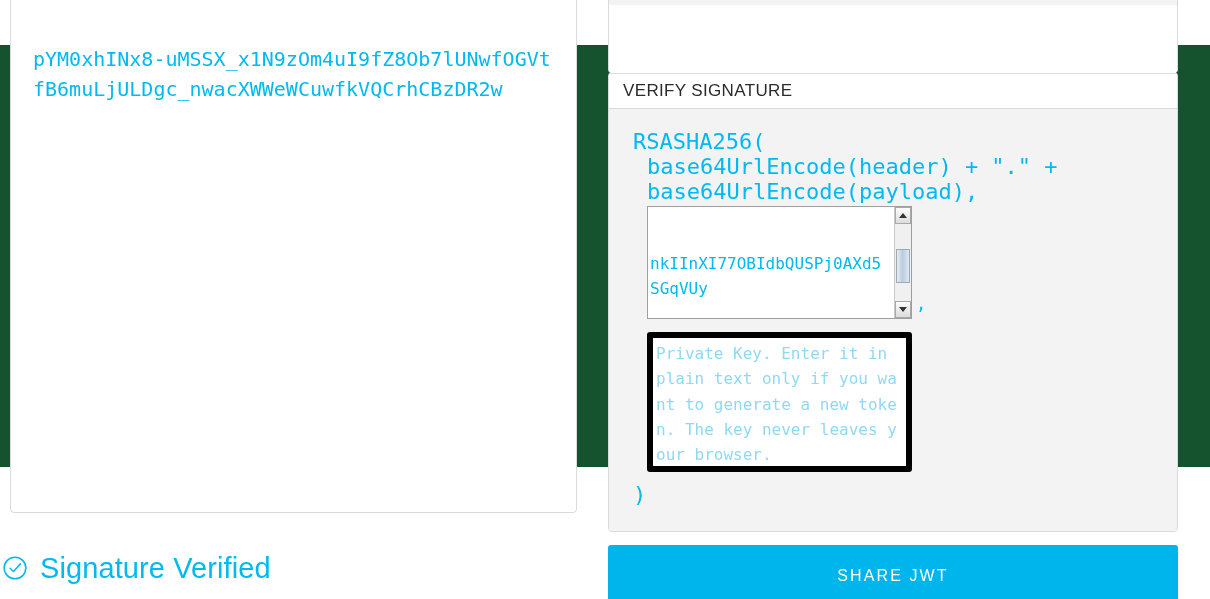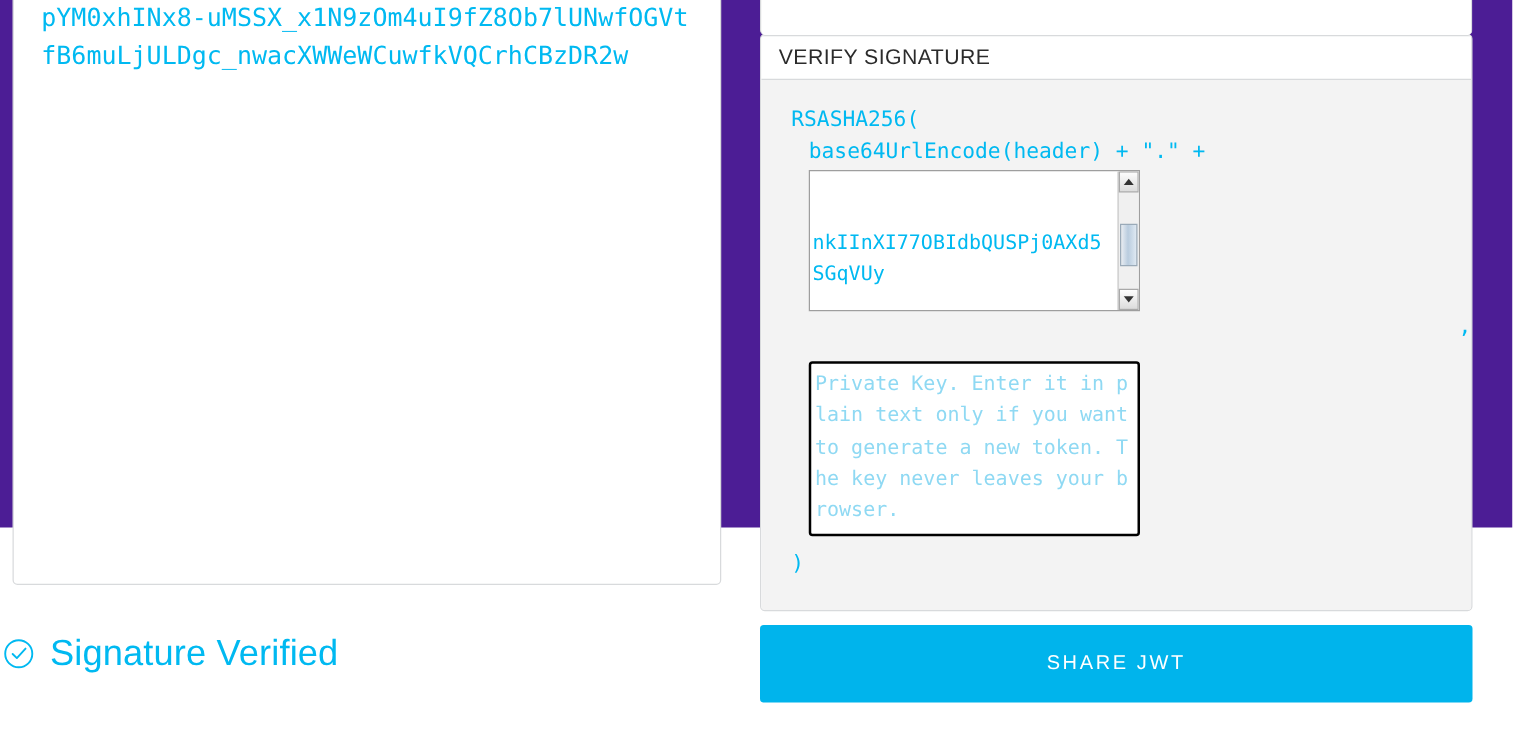--- a/index.html
+++ b/index.html
@@ -8,21 +8,22 @@
     background: #ffffff;
     width: 1210px;
     height: 599px;
     overflow: hidden;
     font-family: "Liberation Sans", sans-serif;
   }
   #root {
     position: relative;
     width: 1210px;
     height: 422px;
-    background: #4c1d95;
+    background: #14532d;
+    margin-top: 45px;
   }
 
   
   .encoded-panel {
     position: absolute;
     left: 10px;
     top: -520px;
     width: 567px;
     height: 988px;
     box-sizing: border-box;
@@ -89,34 +90,33 @@
   }
 
   .signature-body {
     background: #f3f3f3;
     padding: 20px 0 24px 0;
     min-height: 360px;
     position: relative;
   }
   .code-line {
     font-family: "DejaVu Sans Mono", "Liberation Mono", monospace;
-    font-size: 17px;
+    font-size: 22px;
     line-height: 25px;
     color: #00b9f1;
     white-space: pre;
     padding-left: 24px;
   }
   .code-indent-1 { padding-left: 38px; }
 
   .field-row {
     display: flex;
     align-items: flex-start;
     padding-left: 38px;
     margin-top: 2px;
-    flex-direction: column;
   }
 
   
   .key-area {
     position: relative;
     box-sizing: border-box;
     width: 265px;
     height: 113px;
     background: #ffffff;
     border: 1px solid #9e9e9e;
@@ -186,21 +186,21 @@
   }
 
   
   .privkey-area {
     box-sizing: border-box;
     width: 265px;
     height: 140px;
     margin-top: 13px;
     margin-left: 38px;
     background: #ffffff;
-    border: 2px solid #000000;
+    border: 6px solid #000000;
     border-radius: 3px;
     padding: 3px 2px 3px 3px;
     overflow: hidden;
   }
   .privkey-ph {
     font-family: "DejaVu Sans Mono", "Liberation Mono", monospace;
     font-size: 16px;
     line-height: 25.3px;
     color: #8fd9f3;
     white-space: pre-wrap;
@@ -273,20 +273,21 @@
 
     <div class="section-card" style="margin-top:-1px;">
       <div class="section-header">VERIFY SIGNATURE</div>
 
       <div class="signature-body">
 
         <div class="code-line">RSASHA256(</div>
 
         <div class="code-line code-indent-1">base64UrlEncode(header) + "." +</div>
 
+        <div class="code-line code-indent-1">base64UrlEncode(payload),</div>
 
         <div class="field-row">
           <div class="key-area">
             <div class="key-area-inner">
               <div>nkIInXI77OBIdbQUSPj0AXd5SGqVUy</div>
               
               
               
               
             </div>

